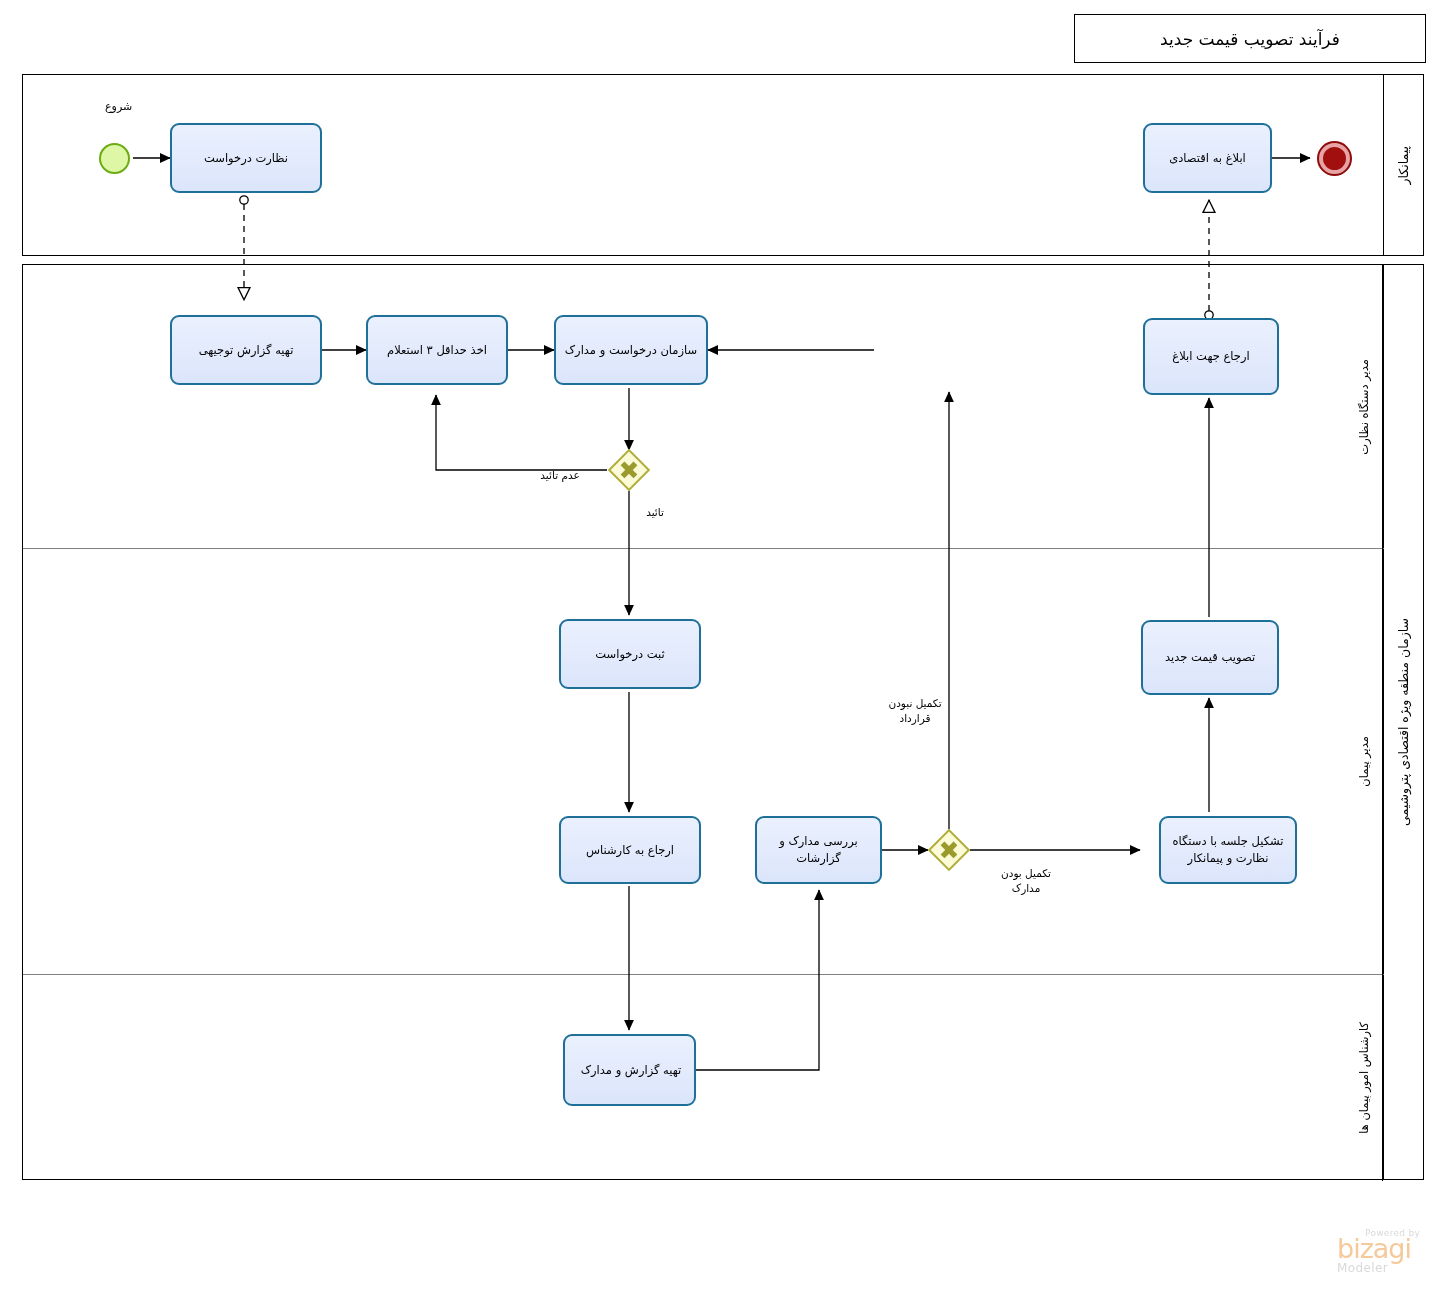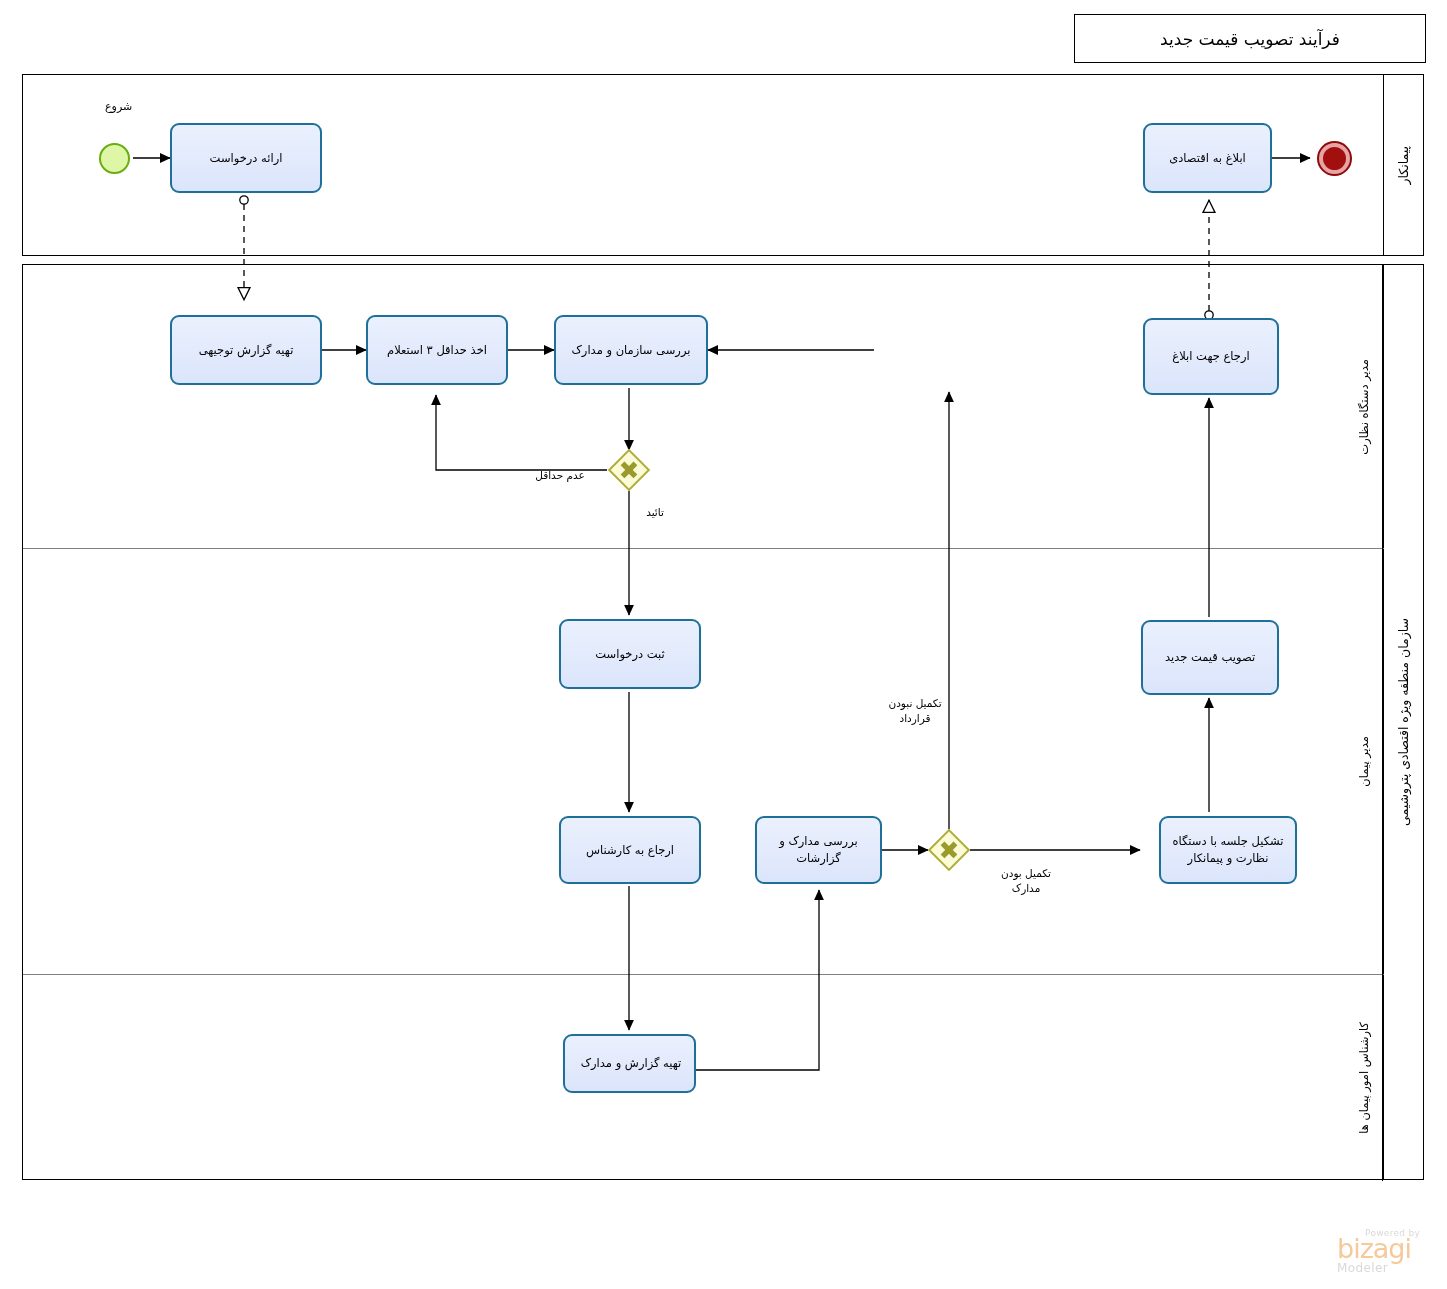--- a/index.html
+++ b/index.html
@@ -178,45 +178,45 @@
       <line x1="1209" y1="311" x2="1209" y2="200" stroke-dasharray="6,5" marker-end="url(#openarrow)"></line>
 
       <line x1="1272" y1="158" x2="1310" y2="158" marker-end="url(#arrow)"></line>
     </g>
   </svg>
 
   <div class="event start-event" style="left:99px;top:143px;width:31px;height:31px;"></div>
   <div class="ev-label" style="left:105px;top:100px;">شروع</div>
   <div class="event end-event" style="left:1319px;top:143px;width:31px;height:31px;"></div>
 
-  <div class="task" style="left:170px;top:123px;width:152px;height:70px;">ارائه درخواست</div>
+  <div class="task" style="left:170px;top:123px;width:152px;height:70px;">نظارت درخواست</div>
   <div class="task" style="left:1143px;top:123px;width:129px;height:70px;">ابلاغ به اقتصادی</div>
 
   <div class="task" style="left:170px;top:315px;width:152px;height:70px;">تهیه گزارش توجیهی</div>
   <div class="task" style="left:366px;top:315px;width:142px;height:70px;">اخذ  حداقل ۳ استعلام</div>
-  <div class="task" style="left:554px;top:315px;width:154px;height:70px;">بررسی سازمان و مدارک</div>
+  <div class="task" style="left:554px;top:315px;width:154px;height:70px;">سازمان درخواست و مدارک</div>
   <div class="task" style="left:1143px;top:318px;width:136px;height:77px;">ارجاع جهت ابلاغ</div>
 
   <div class="task" style="left:559px;top:619px;width:142px;height:70px;">ثبت درخواست</div>
   <div class="task" style="left:1141px;top:620px;width:138px;height:75px;">تصویب قیمت جدید</div>
   <div class="task" style="left:559px;top:816px;width:142px;height:68px;">ارجاع به کارشناس</div>
   <div class="task" style="left:755px;top:816px;width:127px;height:68px;">بررسی مدارک و گزارشات</div>
   <div class="task" style="left:1141px;top:816px;width:138px;height:68px;margin-left:18px;">تشکیل جلسه با دستگاه نظارت و پیمانکار</div>
-  <div class="task" style="left:563px;top:1034px;width:133px;height:59px;padding-left:9px;">تهیه گزارش و مدارک</div>
+  <div class="task" style="left:563px;top:1034px;width:133px;height:72px;padding-left:9px;">تهیه گزارش و مدارک</div>
 
   <div class="gateway" style="left:608px;top:449px;">
     <div class="diamond"></div>
     <div class="xmark">✖</div>
   </div>
   <div class="gateway" style="left:928px;top:829px;">
     <div class="diamond"></div>
     <div class="xmark">✖</div>
   </div>
 
-  <div class="flow-label" style="left:520px;top:468px;width:80px;">عدم حداقل</div>
+  <div class="flow-label" style="left:520px;top:468px;width:80px;">عدم تائید</div>
   <div class="flow-label" style="left:633px;top:505px;width:44px;">تائید</div>
   <div class="flow-label" style="left:882px;top:696px;width:66px;">تکمیل نبودن
 قرارداد</div>
   <div class="flow-label" style="left:985px;top:866px;width:82px;">تکمیل بودن
 مدارک</div>
 
   <div class="wm">
     <div class="pb">Powered by</div>
     <div class="bz">bizagi</div>
     <div class="md">Modeler</div>

